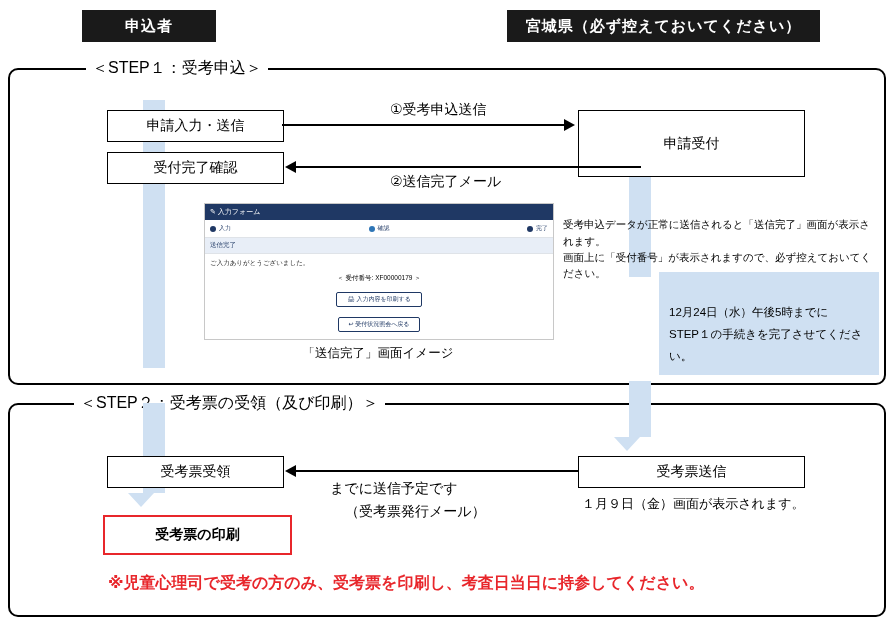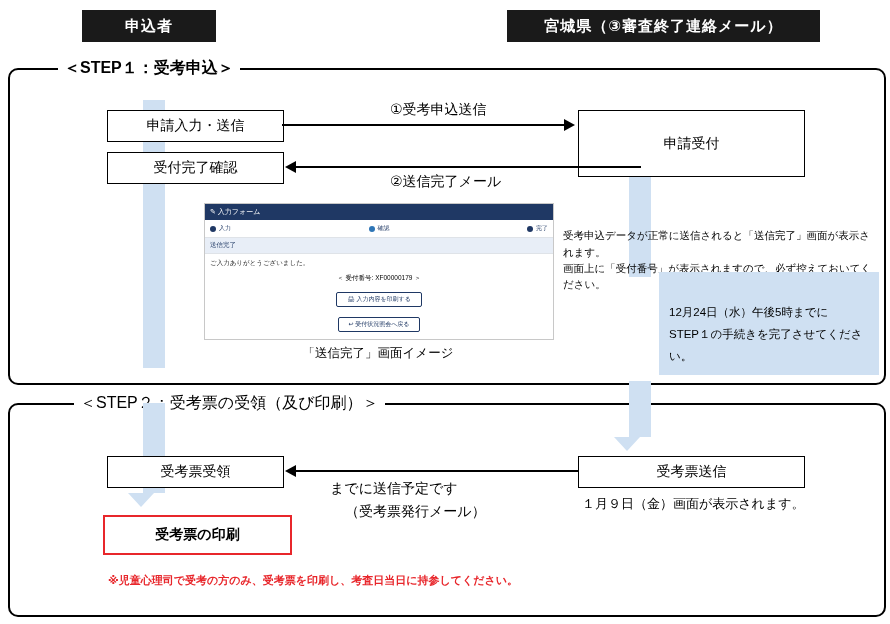--- a/index.html
+++ b/index.html
@@ -46,21 +46,21 @@
     border-top:6px solid transparent;
     border-bottom:6px solid transparent;
     border-right:11px solid #000;
   }
   .hline{background:#000;height:1.6px;}
   .lbl{font-size:14px;white-space:nowrap;}
   .small{font-size:10.5px;line-height:1.55;}
   .note{
     background:#cfe0f2;font-size:11.5px;line-height:1.9;padding:8px 10px;
   }
-  .warn{color:#e8262b;font-size:11px;font-weight:bold;}
+  .warn{color:#e8262b;font-size:16px;font-weight:bold;}
   
   .shot{border:1px solid #c8c8c8;background:#fff;}
   .shot-bar{background:#1f3864;color:#fff;font-size:7px;padding:3px 5px;}
   .shot-tabs{display:flex;font-size:6px;color:#1f3864;border-bottom:1px solid #dfe3e8;padding:4px 5px;background:#fff;}
   .shot-tabs > div{flex:1;display:flex;align-items:center;gap:3px;}
   .dot{width:6px;height:6px;border-radius:50%;background:#1f3864;display:inline-block;}
   .dot.g{background:#2e75b6;}
   .shot-sub{background:#e8eef7;color:#1f3864;font-size:6.5px;padding:3px 5px;border-bottom:1px solid #dfe3e8;}
   .shot-body{font-size:6.5px;padding:5px 5px 0 5px;color:#222;}
   .shot-center{text-align:center;font-size:6.5px;padding:6px 0 2px;}
@@ -77,25 +77,25 @@
     border-top:14px solid #cfe0f2;
   }
 </style>
 </head>
 <body>
 
 <div class="abs pill" style="left:82px;top:10px;width:134px;height:32px;">
   <span>申込者</span>
 </div>
 <div class="abs pill" style="left:507px;top:10px;width:313px;height:32px;">
-  <span>宮城県（③審査終了連絡メール）</span>
+  <span>宮城県（必ず控えておいてください）</span>
 </div>
 
 <div class="abs stepbox" style="left:8px;top:68px;width:874px;height:313px;"></div>
-<div class="abs steptitle" style="left:58px;top:58px;font-weight:bold;">
+<div class="abs steptitle" style="left:86px;top:58px;">
   <span>＜STEP１：受考申込＞</span>
 </div>
 
 <div class="abs band" style="left:143px;top:100px;width:22px;height:268px;"></div>
 
 <div class="abs band" style="left:629px;top:175px;width:22px;height:102px;"></div>
 
 <div class="abs nbox" style="left:107px;top:110px;width:175px;height:30px;">
   <span>申請入力・送信</span>
 </div>
@@ -112,21 +112,21 @@
 <div class="abs lbl" style="left:390px;top:101px;">
   <span>①受考申込送信</span>
 </div>
 
 <div class="abs hline" style="left:296px;top:166px;width:345px;"></div>
 <div class="abs arrow-left" style="left:285px;top:161px;"></div>
 <div class="abs lbl" style="left:390px;top:173px;">
   <span>②送信完了メール</span>
 </div>
 
-<div class="abs small" style="left:563px;top:212px;width:312px;white-space:pre-line;font-family:Liberation Mono, monospace;">
+<div class="abs small" style="left:563px;top:200px;width:312px;white-space:pre-line;">
   <span>受考申込データが正常に送信されると「送信完了」画面が表示されます。
 画面上に「受付番号」が表示されますので、必ず控えておいてください。</span>
 </div>
 
 <div class="abs note" style="left:659px;top:272px;width:200px;white-space:pre-line;">
   <span>12月24日（水）午後5時までに
 STEP１の手続きを完了させてください。</span>
 </div>
 
 <div class="abs shot" style="left:204px;top:203px;width:348px;height:135px;">

